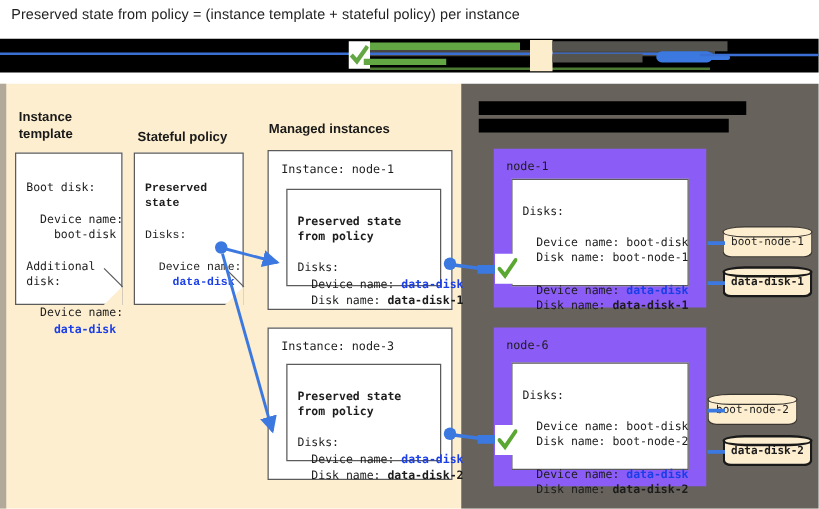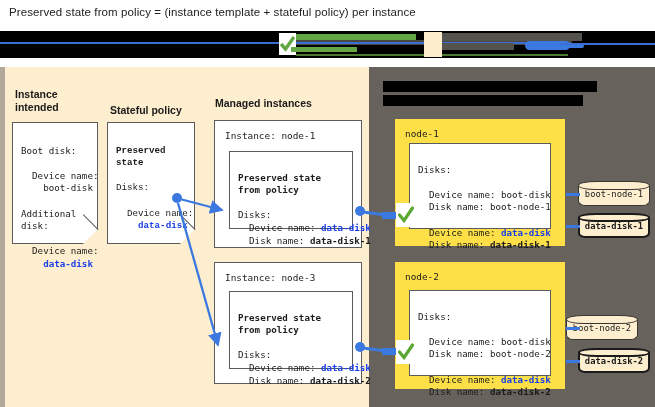--- a/index.html
+++ b/index.html
@@ -143,21 +143,21 @@
     position: absolute;
     background: #ffffff;
     border: 1.2px solid #5b5b5b;
     font-family: "DejaVu Sans Mono", monospace;
     font-size: 9.2px; line-height: 12.6px; color: #1c1c1c;
     padding: 7px 6px 7px 8px;
     white-space: pre;
   }
   .node-card {
     position: absolute;
-    background: #fde047;
+    background: #8b5cf6;
     font-family: "DejaVu Sans Mono", monospace;
     font-size: 9.2px; line-height: 12.6px; color: #1c1c1c;
     white-space: pre;
   }
   .card-title {
     position: absolute; left: 10px; top: 9px;
     font-family: "DejaVu Sans Mono", monospace;
     font-size: 9.4px; color: #1c1c1c;
   }
 
@@ -225,21 +225,21 @@
   </div>
 
   <div class="panel-left"></div>
 
   <div class="panel-right">
     <div class="redact" style="left:14px; top:14px; width:214px; height:11px;"></div>
     <div class="redact" style="left:14px; top:28px; width:200px; height:11px;"></div>
   </div>
 
   <div class="col-title" style="left:15px; top:88px;">Instance
-intended</div>
+template</div>
 
   <div class="col-title" style="left:110px; top:104px;">Stateful policy</div>
 
   <div class="col-title" style="left:215px; top:84px;">
     <div>Managed instances</div>
     <div class="col-sub">(intended configuration, status)</div>
     <div>autogenerated</div>
   </div>
 
   <div class="note" style="left:12px; top:122px; width:86px; height:122px;">
@@ -300,21 +300,21 @@
 
   <span>Device name: boot-disk</span>
   <span>Disk name: boot-node-1</span>
 
   <span>Device name: </span><span class="blue">data-disk</span>
   <span>Disk name: </span><span class="bold">data-disk-1</span>
     </div>
   </div>
 
   <div class="node-card" style="left:395px; top:262px; width:170px; height:127px;">
-    <div class="card-title">node-2</div>
+    <div class="card-title">node-6</div>
     <div class="inner-box" style="left:14px; top:28px; width:142px; height:86px;">
 <span>Disks:</span>
 
   <span>Device name: boot-disk</span>
   <span>Disk name: boot-node-2</span>
 
   <span>Device name: </span><span class="blue">data-disk</span>
   <span>Disk name: </span><span class="bold">data-disk-2</span>
     </div>
   </div>

